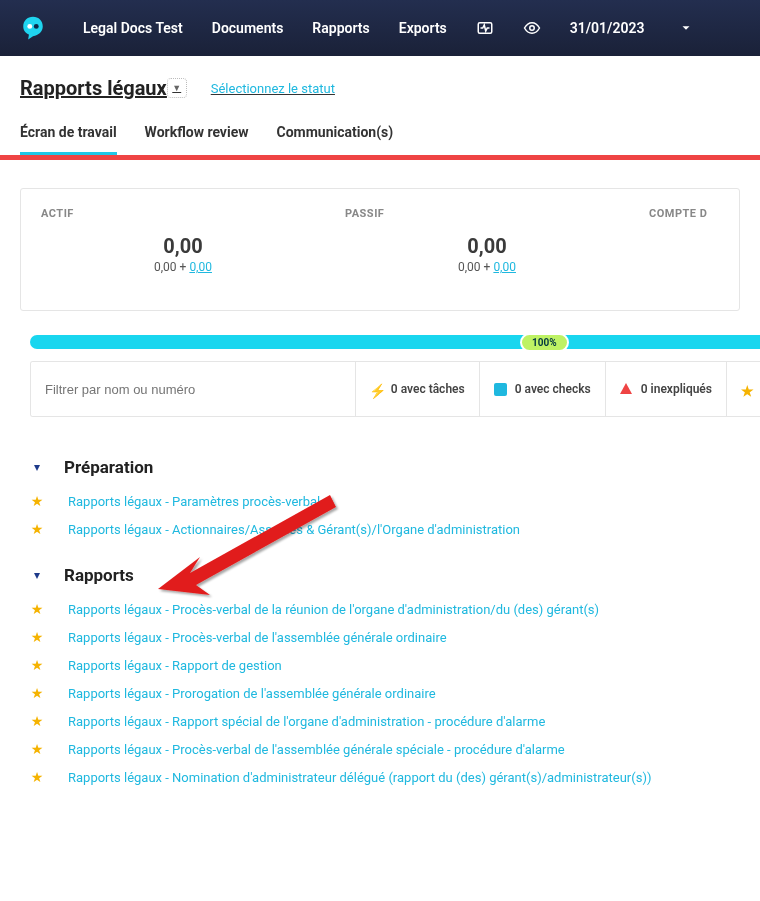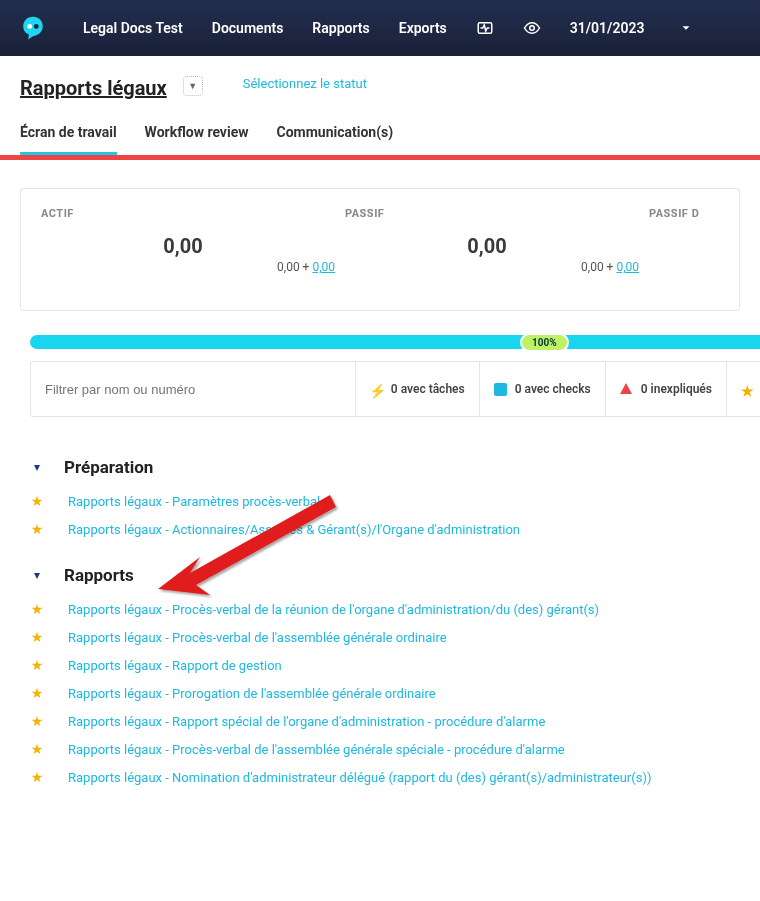--- a/index.html
+++ b/index.html
@@ -37,21 +37,21 @@
     display: inline-flex;
     align-items: center;
     justify-content: center;
     cursor: pointer;
   }
   .nav-date { font-size: 14px; font-weight: 600; }
   
   .page-header {
     padding: 20px 20px 10px 20px;
   }
-  .title-row { display: flex; gap: 16px; }
+  .title-row { display: flex; align-items: center; gap: 0; text-decoration: underline; }
   .page-title {
     font-size: 20px;
     font-weight: 700;
     color: #222;
     text-decoration: underline;
   }
   .dropdown-btn {
     width: 20px; height: 20px;
     border: 1px dotted #bbb;
     border-radius: 4px;
@@ -103,21 +103,21 @@
   }
   .summary-val {
     font-size: 20px;
     font-weight: 700;
     color: #3a3a3a;
     text-align: center;
   }
   .summary-sub {
     font-size: 12px;
     color: #555;
-    text-align: right;
+    text-align: center;
     margin-top: 2px;
   }
   .summary-sub .u { color: #1fb8df; text-decoration: underline; cursor: pointer; }
   
   .progress-wrap {
     margin: 24px 0 0 30px;
     position: relative;
   }
   .progress-bar {
     height: 14px;
@@ -265,21 +265,21 @@
     </div>
   </div>
   <div class="summary-col">
     <div class="summary-label">PASSIF</div>
     <div class="summary-val">0,00</div>
     <div class="summary-sub">
       <span>0,00 + </span><span class="u">0,00</span>
     </div>
   </div>
   <div class="summary-col-r">
-    <div class="summary-label">PASSIF D</div>
+    <div class="summary-label">COMPTE D</div>
   </div>
 </div>
 
 <div class="progress-wrap">
   <div class="progress-bar"></div>
   <div class="progress-pill">100%</div>
 </div>
 
 <div class="filter-row">
   <input class="filter-input" placeholder="Filtrer par nom ou numéro" style="">

